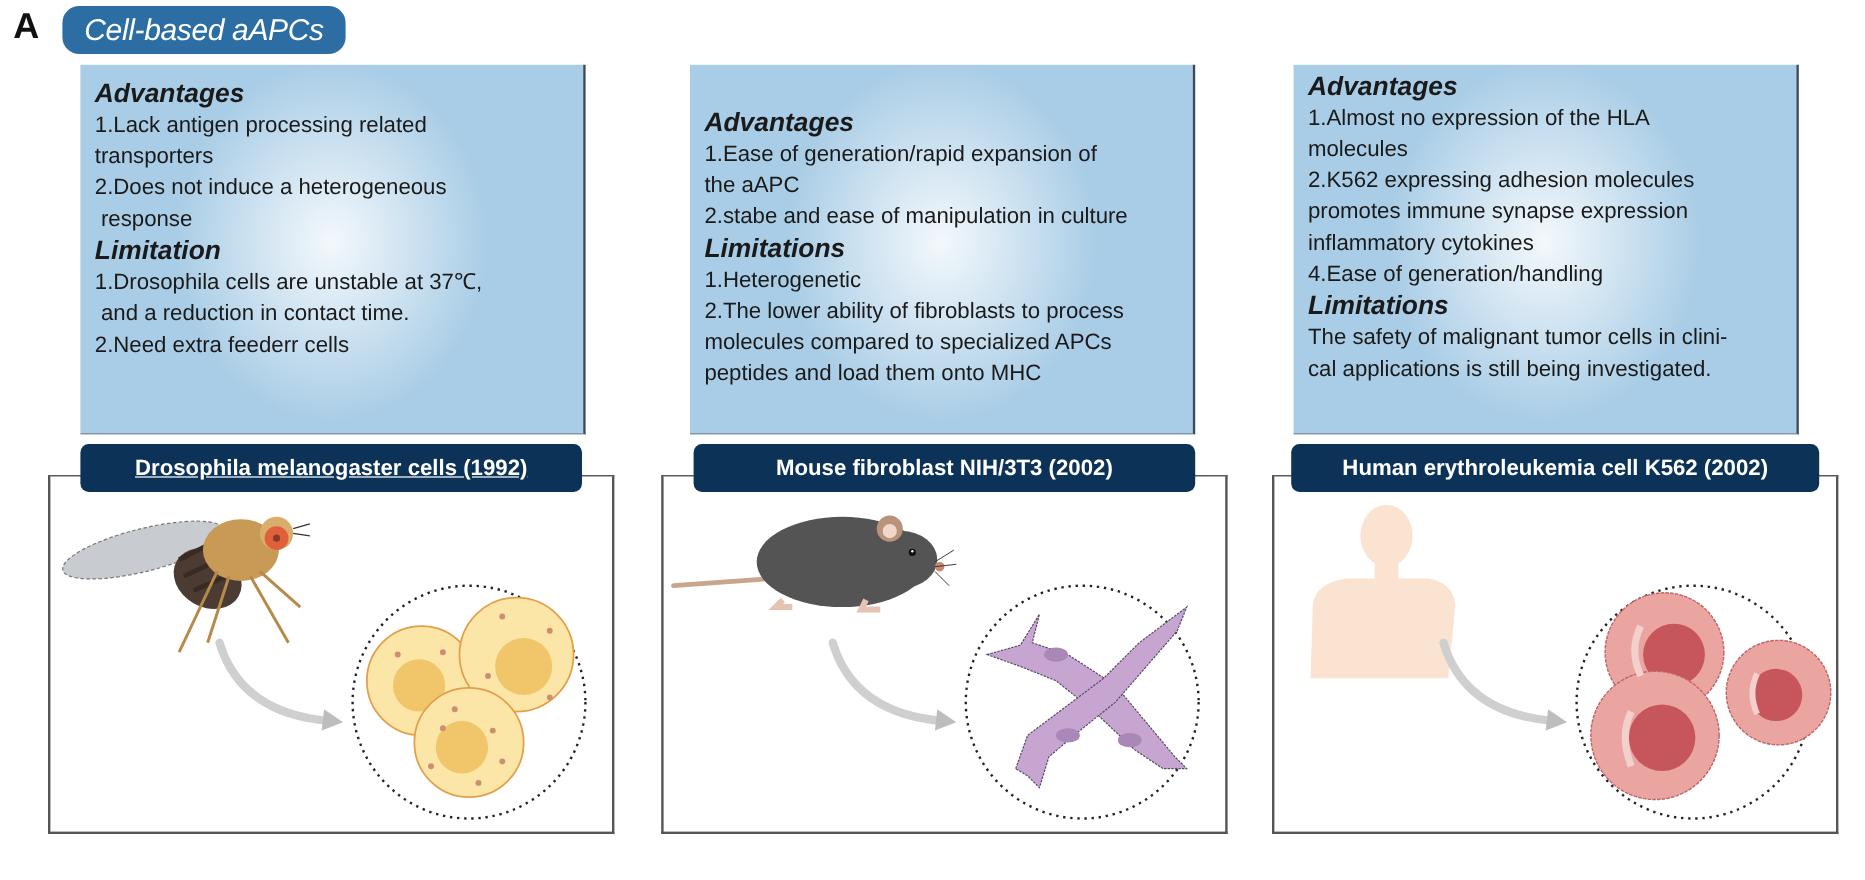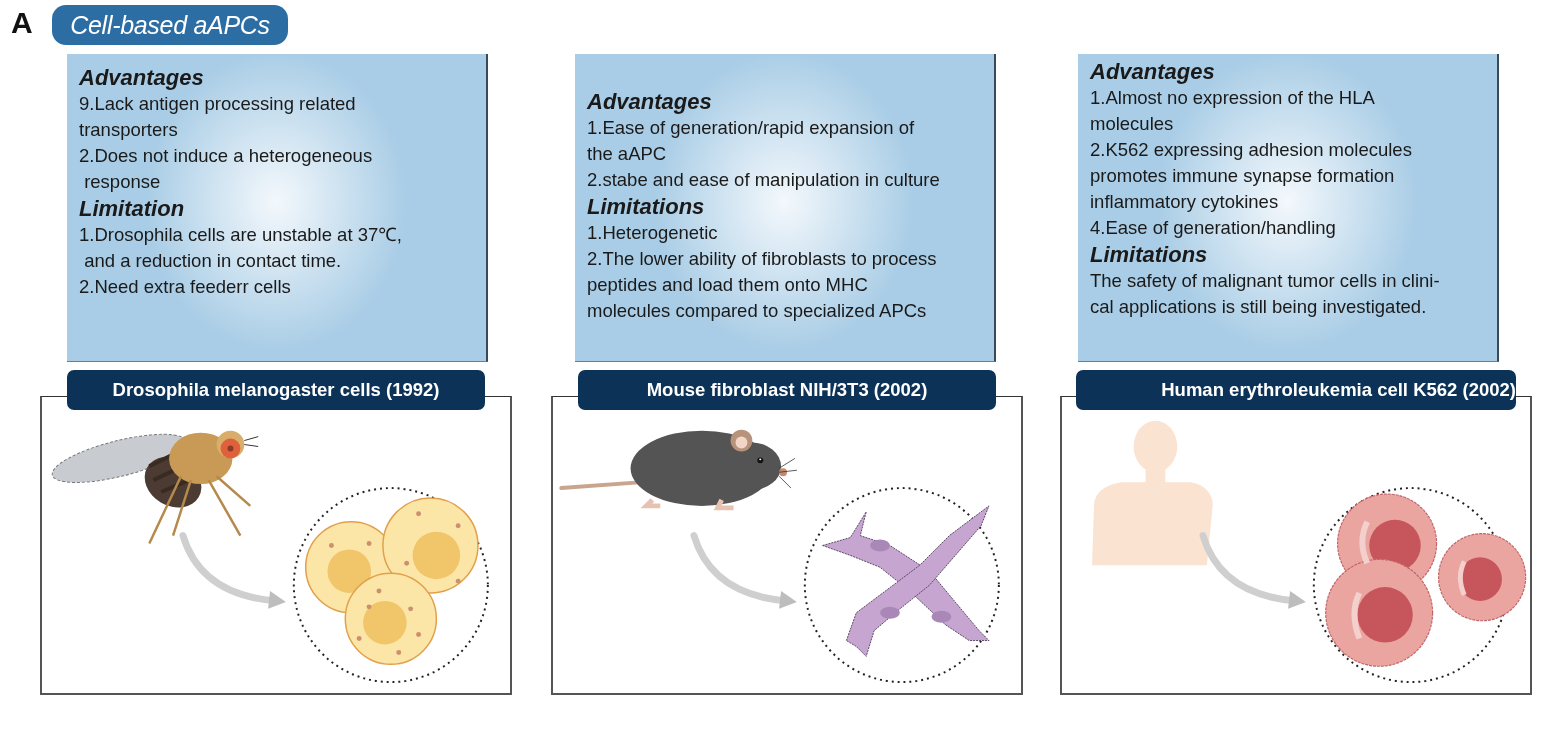--- a/index.html
+++ b/index.html
@@ -23,21 +23,21 @@
 </head>
 <body>
 
 <div class="panel-letter">A</div>
 <div class="section-pill">
   <span>Cell-based aAPCs</span>
 </div>
 
 <div class="info-box" style="left:67px;">
   <div class="hd">Advantages</div>
-  <div class="ln">9.Lack antigen processing related</div>
+  <div class="ln">1.Lack antigen processing related</div>
   <div class="ln">transporters</div>
   <div class="ln">2.Does not induce a heterogeneous</div>
   <div class="ln"> response</div>
   <div class="hd">Limitation</div>
   <div class="ln">1.Drosophila cells are unstable at 37℃,</div>
   <div class="ln"> and a reduction in contact time.</div>
   <div class="ln">2.Need extra feederr cells</div>
 </div>
 
 <div class="frame" style="left:40px;">
@@ -80,34 +80,34 @@
           <circle cx="330" cy="212" r="2.5"></circle>
           <circle cx="372" cy="214" r="2.5"></circle>
         <circle cx="360" cy="258" r="2.5"></circle>
           <circle cx="320" cy="244" r="2.5"></circle>
           <circle cx="380" cy="240" r="2.5"></circle>
       </g>
     </g>
   </svg>
 </div>
 
-<div class="title-bar" style="left:67px; width:418px;">
+<div class="title-bar" style="left:67px; width:418px;text-decoration:underline;">
   <span>Drosophila melanogaster cells (1992)</span>
 </div>
 
 <div class="info-box" style="left:575px; padding-top:34px;">
   <div class="hd">Advantages</div>
   <div class="ln">1.Ease of generation/rapid expansion of</div>
   <div class="ln">the aAPC</div>
   <div class="ln">2.stabe and ease of manipulation in culture</div>
   <div class="hd">Limitations</div>
   <div class="ln">1.Heterogenetic</div>
   <div class="ln">2.The lower ability of fibroblasts to process</div>
+  <div class="ln">molecules compared to specialized APCs</div>
   <div class="ln">peptides and load them onto MHC</div>
-  <div class="ln">molecules compared to specialized APCs</div>
 </div>
 
 <div class="frame" style="left:551px;">
   <svg class="illus" viewBox="0 0 472 299">
     <g>
       <path d="M8 92 L90 86" stroke="#c9a58e" stroke-width="4" stroke-linecap="round"></path>
       <ellipse cx="150" cy="72" rx="72" ry="38" fill="#545454"></ellipse>
       <ellipse cx="200" cy="70" rx="30" ry="24" fill="#545454"></ellipse>
       <circle cx="190" cy="44" r="11" fill="#b8927a"></circle>
       <circle cx="190" cy="46" r="6" fill="#f2d7c9"></circle>
@@ -134,21 +134,21 @@
 
 <div class="title-bar" style="left:578px; width:418px;">
   <span>Mouse fibroblast NIH/3T3 (2002)</span>
 </div>
 
 <div class="info-box" style="left:1078px; padding-top:4px;">
   <div class="hd">Advantages</div>
   <div class="ln">1.Almost no expression of the HLA</div>
   <div class="ln">molecules</div>
   <div class="ln">2.K562 expressing adhesion molecules</div>
-  <div class="ln">promotes immune synapse formation</div>
+  <div class="ln">promotes immune synapse expression</div>
   <div class="ln">inflammatory cytokines</div>
   <div class="ln">4.Ease of generation/handling</div>
   <div class="hd">Limitations</div>
   <div class="ln">The safety of malignant tumor cells in clini-</div>
   <div class="ln">cal applications is still being investigated.</div>
 </div>
 
 <div class="frame" style="left:1060px;">
   <svg class="illus" viewBox="0 0 472 299">
     <g>
@@ -168,15 +168,15 @@
       <circle cx="422" cy="184" r="22" fill="#c7565c"></circle>
       <circle cx="320" cy="218" r="54" fill="#eaa5a0" stroke="#c0666a" stroke-width="1.2" stroke-dasharray="3 1"></circle>
       <circle cx="326" cy="220" r="28" fill="#c7565c"></circle>
       <path d="M308 126 q-10 20 0 42" stroke="#f3d0cc" stroke-width="6" fill="none"></path>
       <path d="M300 198 q-10 20 0 46" stroke="#f3d0cc" stroke-width="6" fill="none"></path>
       <path d="M406 166 q-8 16 0 34" stroke="#f3d0cc" stroke-width="5" fill="none"></path>
     </g>
   </svg>
 </div>
 
-<div class="title-bar" style="left:1076px; width:440px;justify-content:flex-end;">
+<div class="title-bar" style="left:1076px; width:440px;">
   <span>Human erythroleukemia cell K562 (2002)</span>
 </div>
 
 </body></html>

